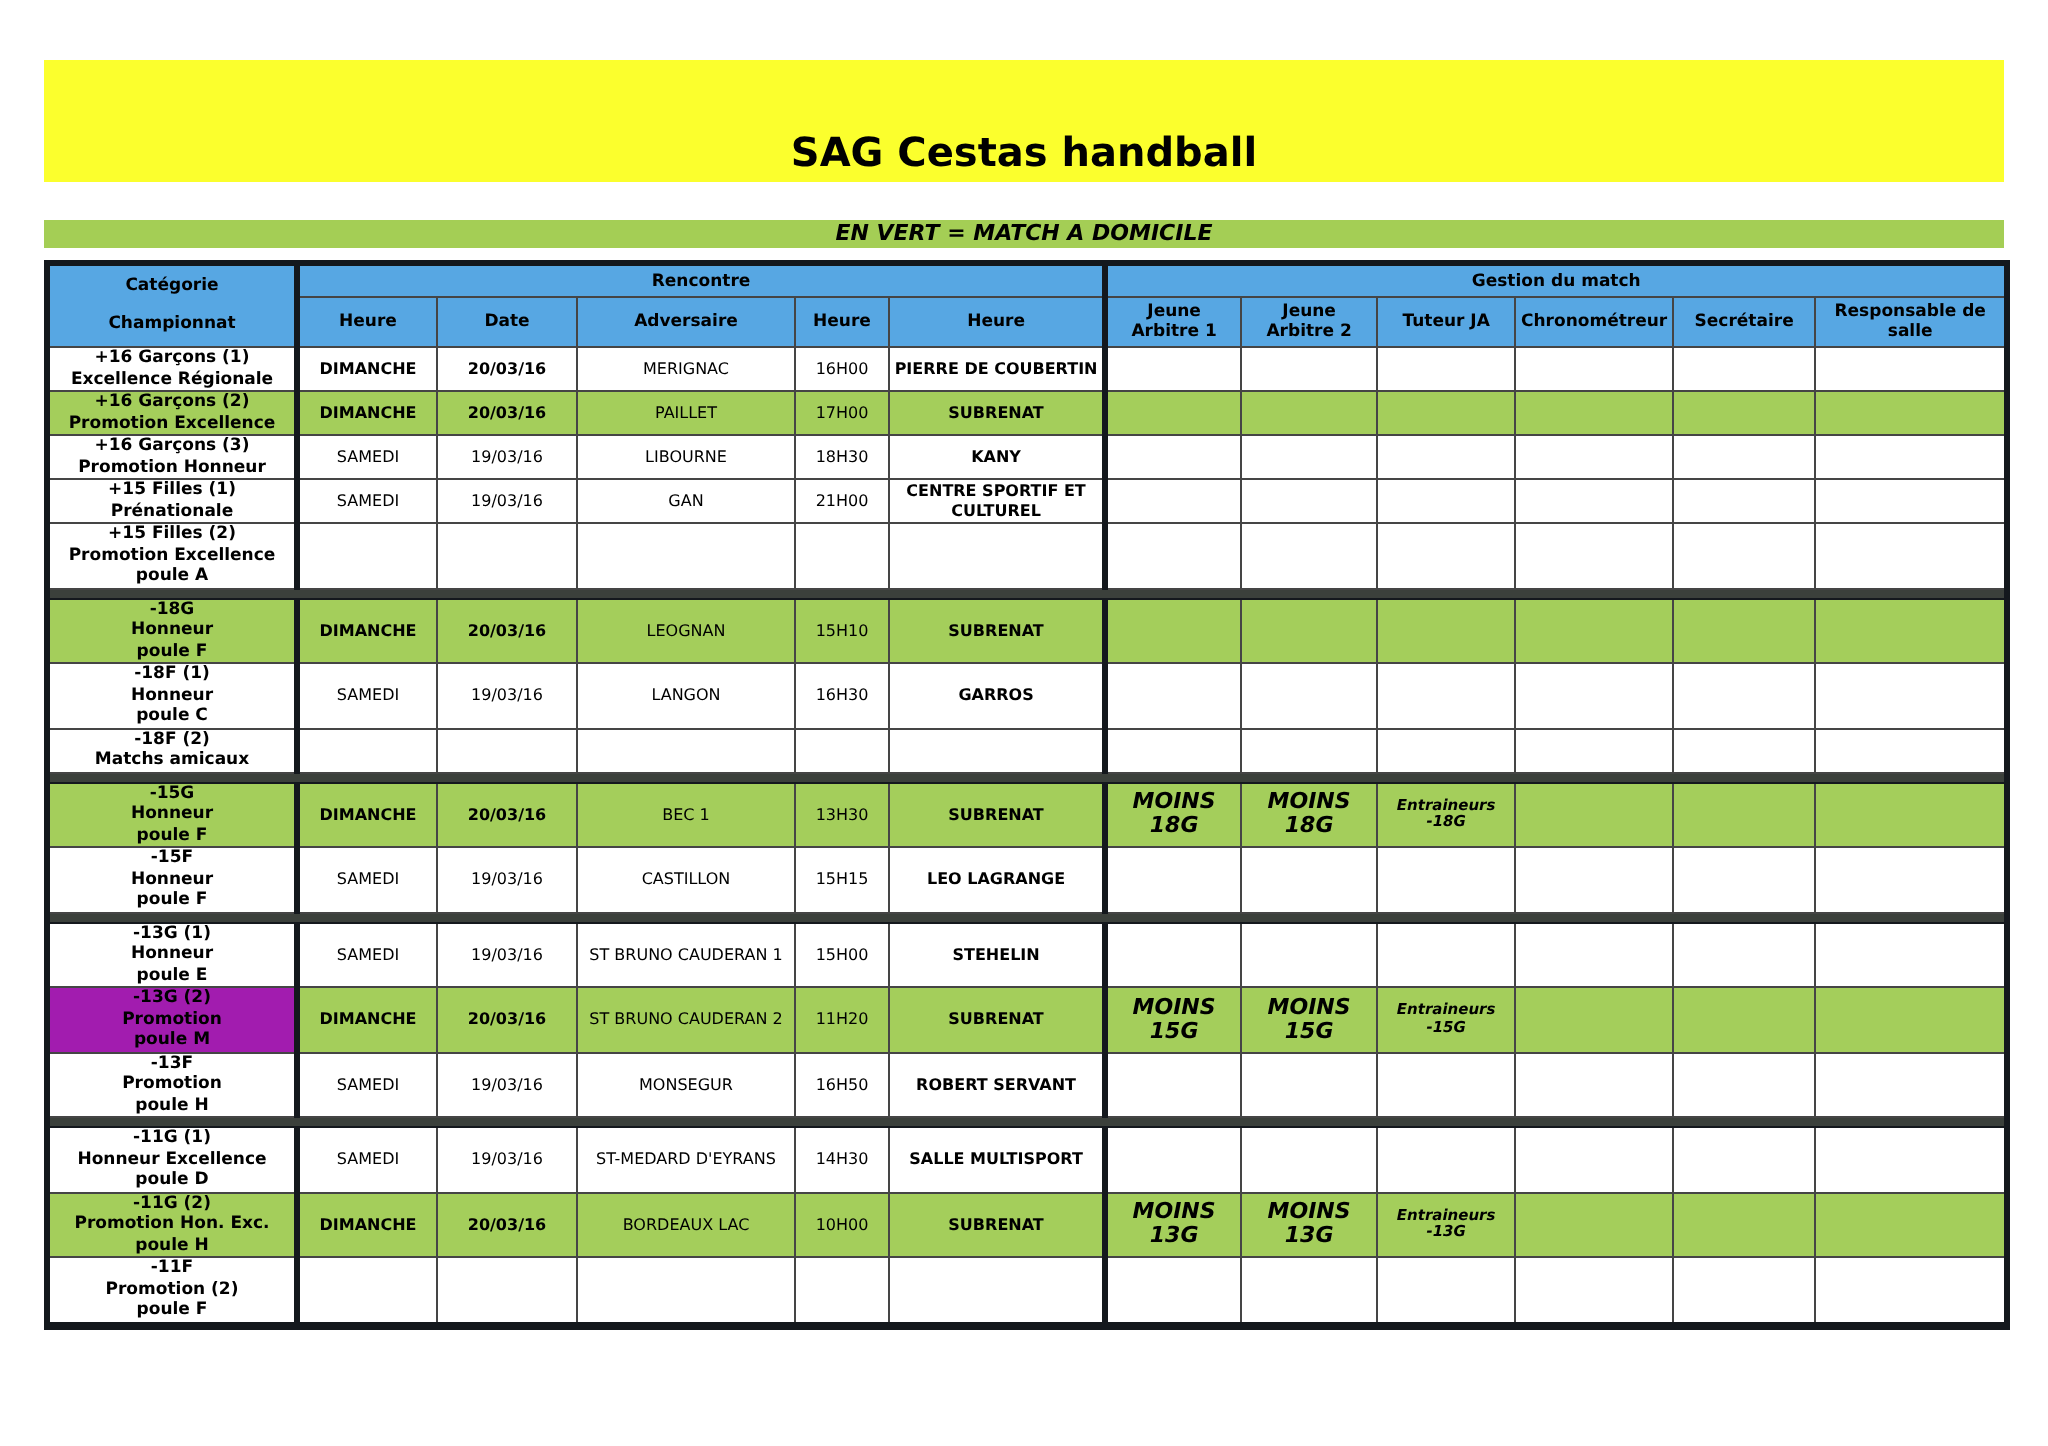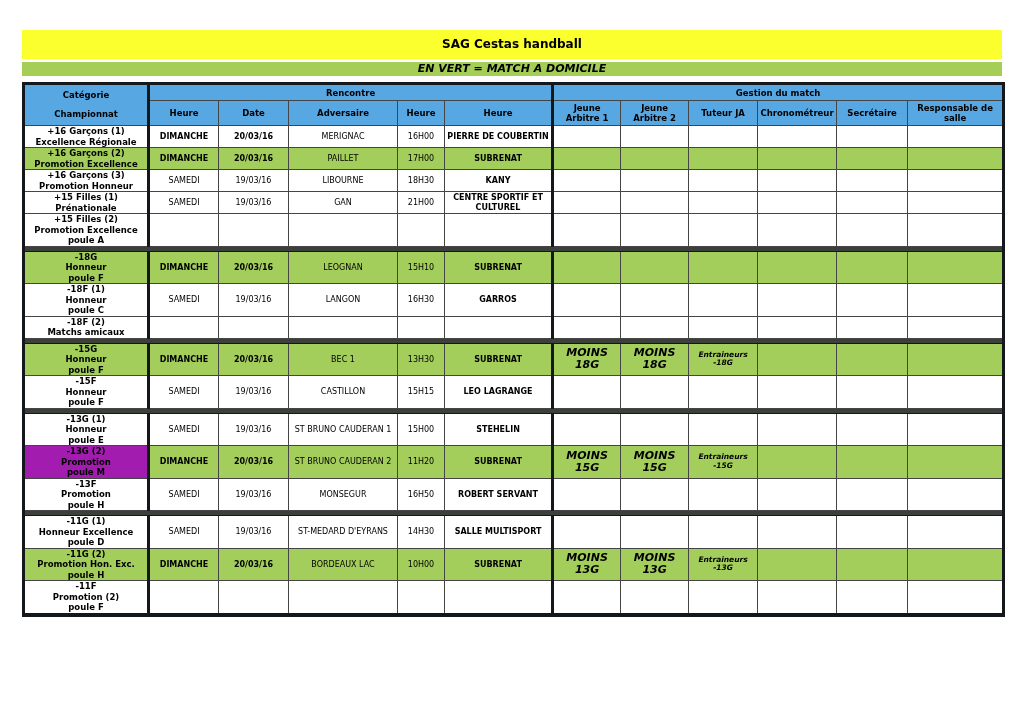--- a/index.html
+++ b/index.html
@@ -9,25 +9,25 @@
     background: #ffffff;
     font-family: "DejaVu Sans", "Liberation Sans", sans-serif;
     color: #000;
   }
   .sheet { padding: 30px 22px 0 22px; }
 
   .title-band {
     text-align: center;
     padding: 4px 0 5px 0;
   }
-  .title-line1 { font-size: 12px; font-weight: bold; line-height: 20px; }
+  .title-line1 { font-size: 20px; font-weight: bold; line-height: 20px; margin-top: 32px; }
   .title-line2 { font-size: 14px; font-weight: bold; line-height: 17px; }
 
   .banner {
-    margin-top: 3px;
+    margin-top: 19px;
     height: 14px; line-height: 14px;
     text-align: center;
     font-size: 11px; font-weight: bold; font-style: italic;
   }
 
   table.schedule {
     margin-top: 6px;
     border-collapse: collapse;
     table-layout: fixed;
     width: 980px;

